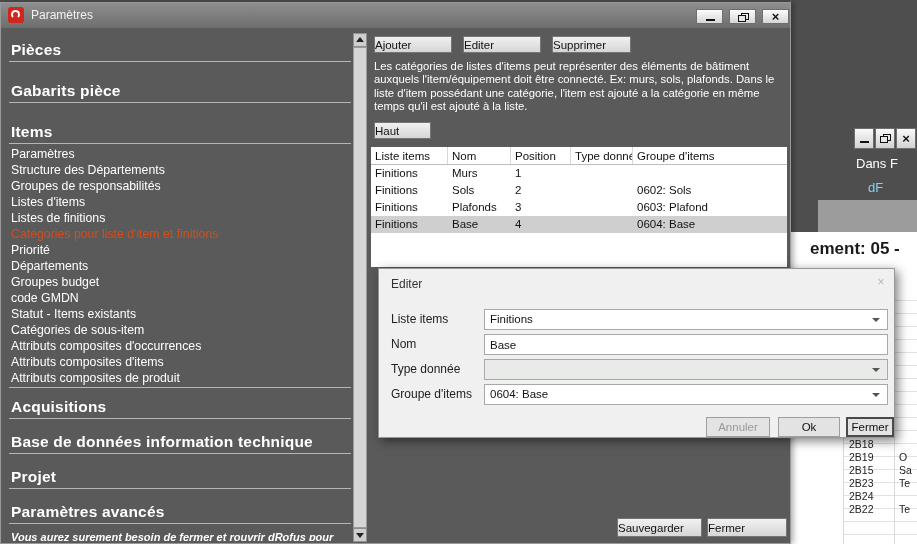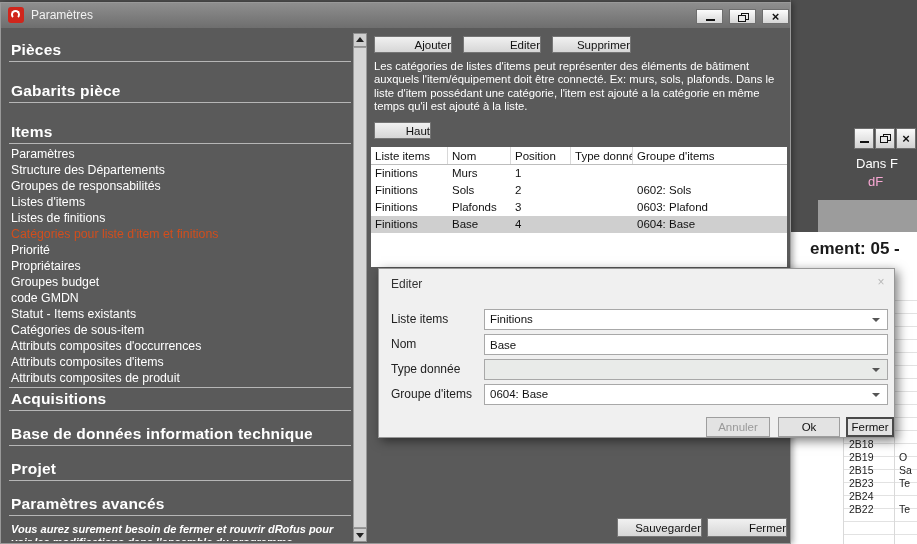--- a/index.html
+++ b/index.html
@@ -6,21 +6,21 @@
   body{font-family:"Liberation Sans",sans-serif;background:#333;}
   #stage{position:relative;width:917px;height:544px;overflow:hidden;background:#4f4f4f;}
 
   
   .bg-strip{position:absolute;left:790px;top:0;width:127px;height:233px;background:#4e4e4e;border-left:1px solid #6c6c6c;z-index:1;}
   .bg-ctrl{position:absolute;top:128px;width:20px;height:21px;background:linear-gradient(#fafafa,#d2d2d2);border:1px solid #6e6e6e;}
   .bg-ctrl .g-min{left:5px;top:12px;}
   .bg-ctrl .g-restore{left:4px;top:5px;}
   .bg-ctrl .g-close{line-height:19px;}
   .bg-title1{position:absolute;left:65px;top:156px;font-size:13px;color:#fff;white-space:nowrap;}
-  .bg-title2{position:absolute;left:77px;top:174px;font-size:13px;color:#f9a8d4;white-space:nowrap;}
+  .bg-title2{position:absolute;left:77px;top:180px;font-size:13px;color:#7dd3fc;white-space:nowrap;}
   .bg-band{position:absolute;left:818px;top:200px;width:99px;height:32px;background:#9c9c9c;z-index:2;}
   .bg-white{position:absolute;left:791px;top:232px;width:126px;height:312px;background:#fff;z-index:1;}
   .bg-heading{position:absolute;left:19px;top:7px;font-size:17px;font-weight:bold;color:#1b1b1b;white-space:nowrap;}
   .bg-table{position:absolute;left:52px;top:56px;width:74px;height:256px;border-left:1px solid #d9d9d9;
             background:repeating-linear-gradient(to bottom,#fff 0,#fff 12px,#e2e2e2 12px,#e2e2e2 13px);}
   .bg-vline{position:absolute;left:50px;top:0;width:1px;height:100%;background:#d9d9d9;}
   .bg-row{position:absolute;left:0;width:100%;height:13px;font-size:10.5px;line-height:13px;color:#222;white-space:nowrap;}
   .bg-c1{position:absolute;left:5px;}
   .bg-c2{position:absolute;left:55px;}
 
@@ -36,39 +36,39 @@
   .g-restore{position:absolute;left:8px;top:3px;width:10px;height:9px;}
   .g-restore:before{content:"";position:absolute;left:3px;top:0;width:6px;height:5px;border:1px solid #111;}
   .g-restore:after{content:"";position:absolute;left:0;top:2px;width:6px;height:5px;border:1px solid #111;background:#e8e8e8;}
   .g-close{position:absolute;left:0;top:0;width:100%;text-align:center;font-size:13px;line-height:13px;font-weight:bold;color:#111;}
 
   
   .sidebar{position:absolute;left:8px;top:30px;width:342px;height:508px;overflow:hidden;color:#fff;}
   .sec-h{font-size:15.5px;font-weight:bold;letter-spacing:.2px;margin:14px 0 2px 2px;white-space:nowrap;}
   .sec-h.first{margin-top:8px;}
   .sec-h.m20{margin-top:20px;}
-  .sec-h.m10{margin-top:2px;}
+  .sec-h.m10{margin-top:10px;}
   .rule{height:1px;background:#b6b6b6;margin-top:1px;}
   .items{margin:2px 0 1px 2px;font-size:12.3px;line-height:16px;}
   .item{white-space:nowrap;cursor:default;}
   .item.sel{color:#d14e1d;}
   .foot-note{margin:7px 2px 0 2px;font-size:11px;font-style:italic;font-weight:bold;line-height:13px;}
 
   
   .vscroll{position:absolute;left:352px;top:30px;width:14px;height:509px;background:#a9a9a9;}
   .sb-btn{position:absolute;left:0;width:14px;height:14px;background:#cfcfcf;border:1px solid #8f8f8f;}
   .sb-up{top:0;}
   .sb-down{bottom:0;}
   .tri-up{position:absolute;left:2px;top:3px;width:0;height:0;border-left:4px solid transparent;border-right:4px solid transparent;border-bottom:5px solid #222;}
   .tri-down{position:absolute;left:2px;top:4px;width:0;height:0;border-left:4px solid transparent;border-right:4px solid transparent;border-top:5px solid #222;}
   .sb-thumb{position:absolute;left:0;top:14px;bottom:14px;width:14px;background:#d6d6d6;border:1px solid #9a9a9a;}
 
   
   .wbtn{position:absolute;height:17px;background:linear-gradient(#f1f1f1,#d6d6d6);border:1px solid #757575;
-        font-family:"Liberation Sans",sans-serif;font-size:11.5px;color:#111;text-align:right;padding:0;line-height:14px;}
+        font-family:"Liberation Sans",sans-serif;font-size:11.5px;color:#111;text-align:left;padding:0;line-height:14px;}
   .wbtn.disabled{color:#8d8d8d;margin-top:43px;}
   .desc{position:absolute;left:373px;top:57px;width:413px;font-size:11.3px;line-height:13.4px;color:#fff;}
 
   .tbl{position:absolute;left:370px;top:144px;width:416px;height:120px;background:#fff;font-size:11.5px;color:#111;overflow:hidden;}
   .tbl-h{display:flex;height:18px;border-bottom:1px solid #bdbdbd;}
   .tbl-r{display:flex;height:17px;}
   .tbl-r.sel{background:#cfcfcf;}
   .cell{padding-left:4px;line-height:17px;overflow:hidden;white-space:nowrap;}
   .hc{line-height:18px;border-right:1px solid #d8d8d8;}
   .hc:last-child{border-right:none;}
@@ -171,21 +171,21 @@
       <div class="sec-h m20">Items</div>
       <div class="rule"></div>
       <div class="items">
         <div class="item">Paramètres</div>
         <div class="item">Structure des Départements</div>
         <div class="item">Groupes de responsabilités</div>
         <div class="item">Listes d'items</div>
         <div class="item">Listes de finitions</div>
         <div class="item sel">Catégories pour liste d'item et finitions</div>
         <div class="item">Priorité</div>
-        <div class="item">Propriétaires</div>
+        <div class="item">Départements</div>
         <div class="item">Groupes budget</div>
         <div class="item">code GMDN</div>
         <div class="item">Statut - Items existants</div>
         <div class="item">Catégories de sous-item</div>
         <div class="item">Attributs composites d'occurrences</div>
         <div class="item">Attributs composites d'items</div>
         <div class="item">Attributs composites de produit</div>
       </div>
       <div class="rule"></div>
       <div class="sec-h m10">Acquisitions</div>

